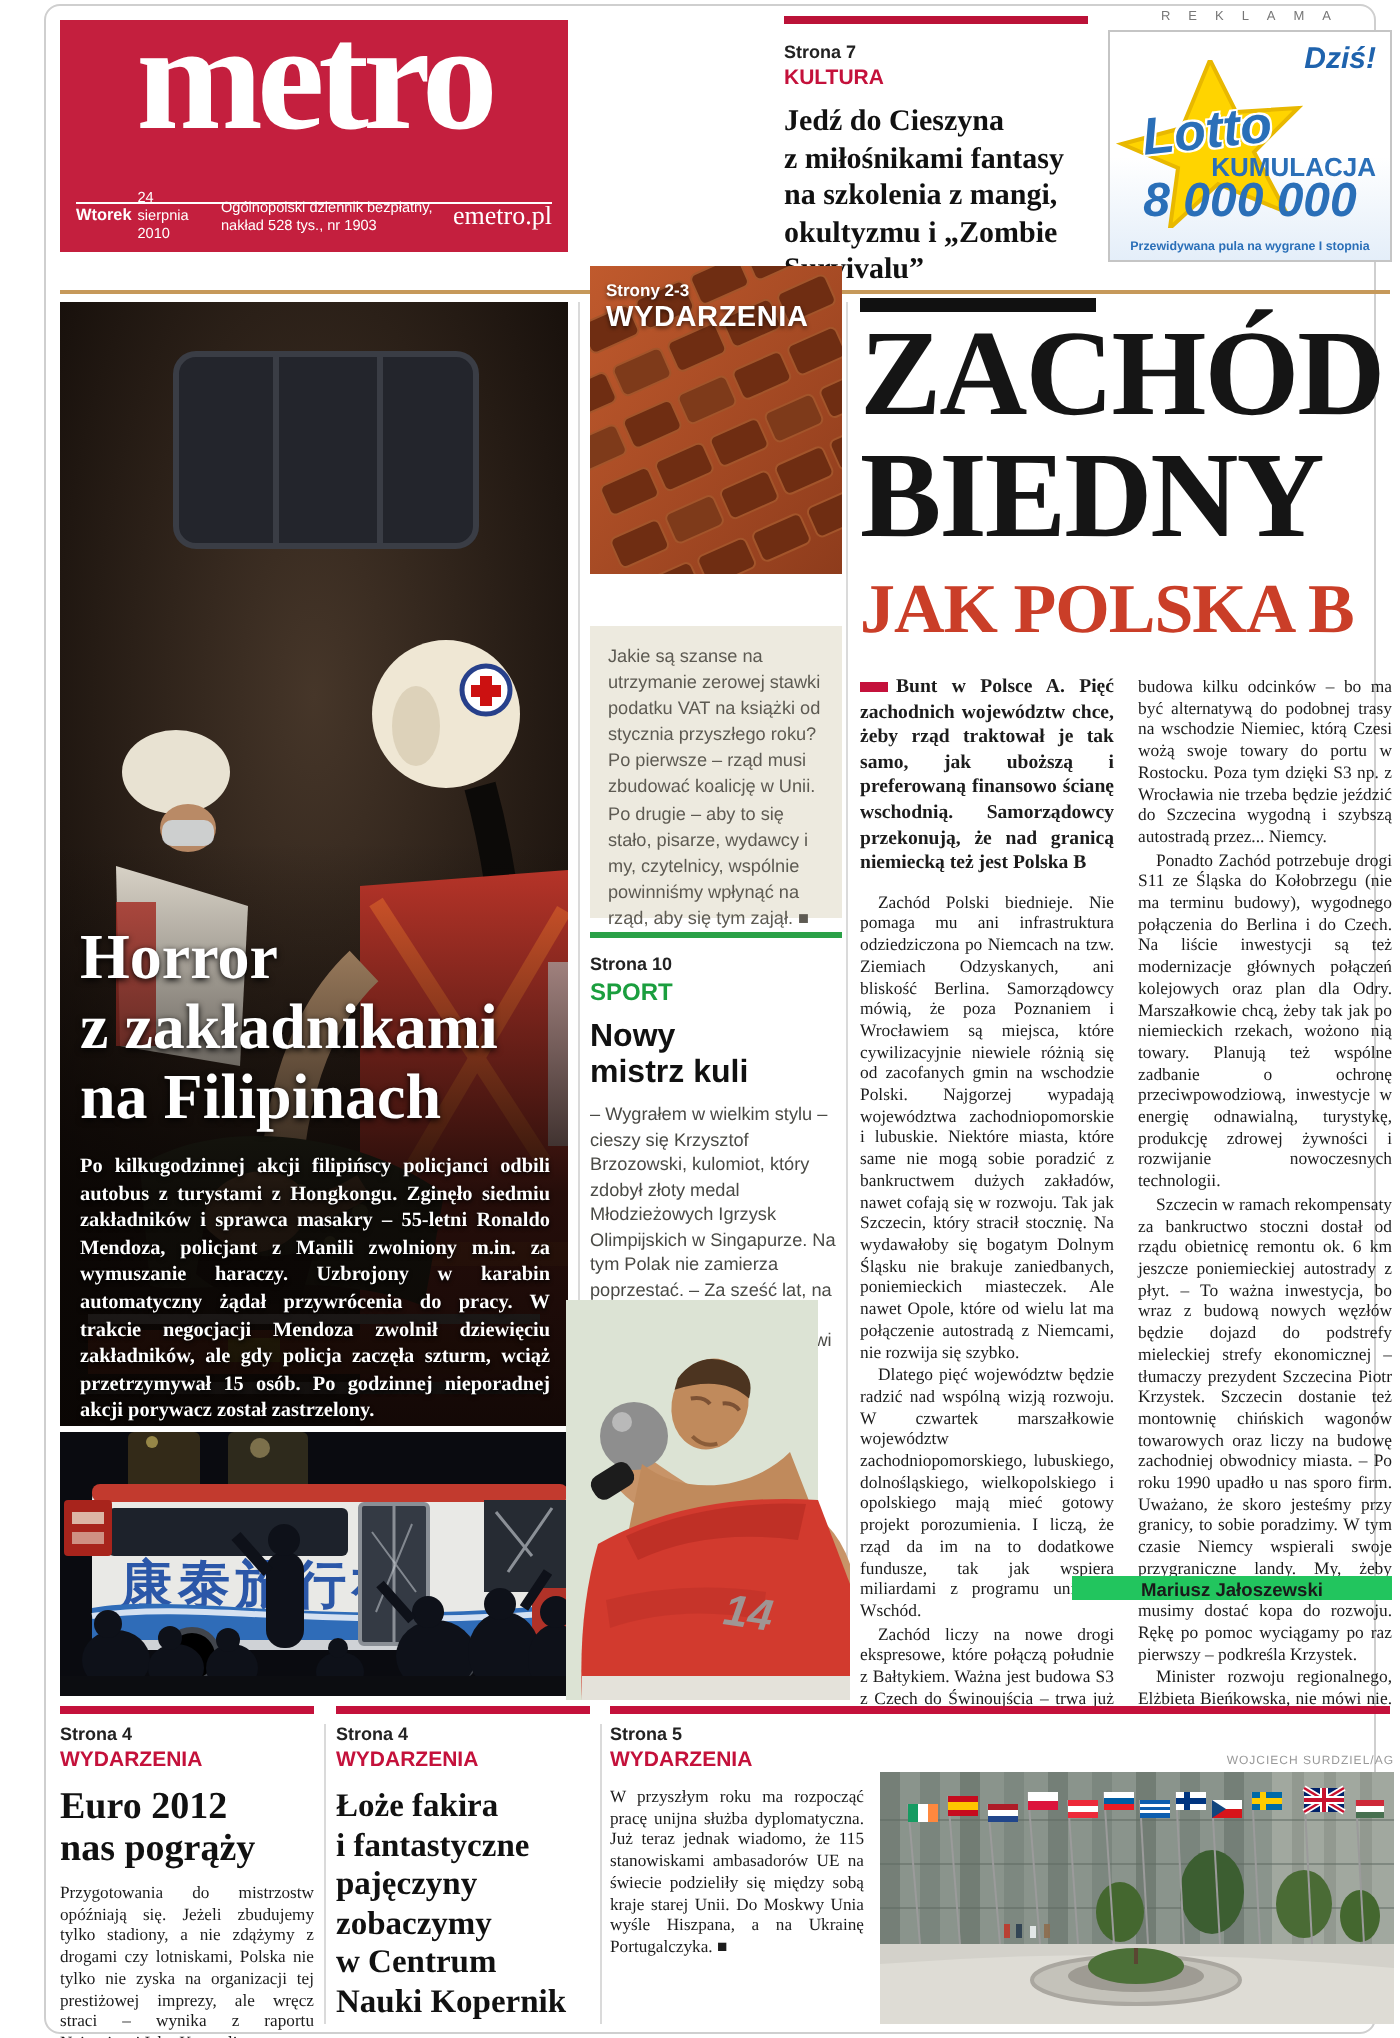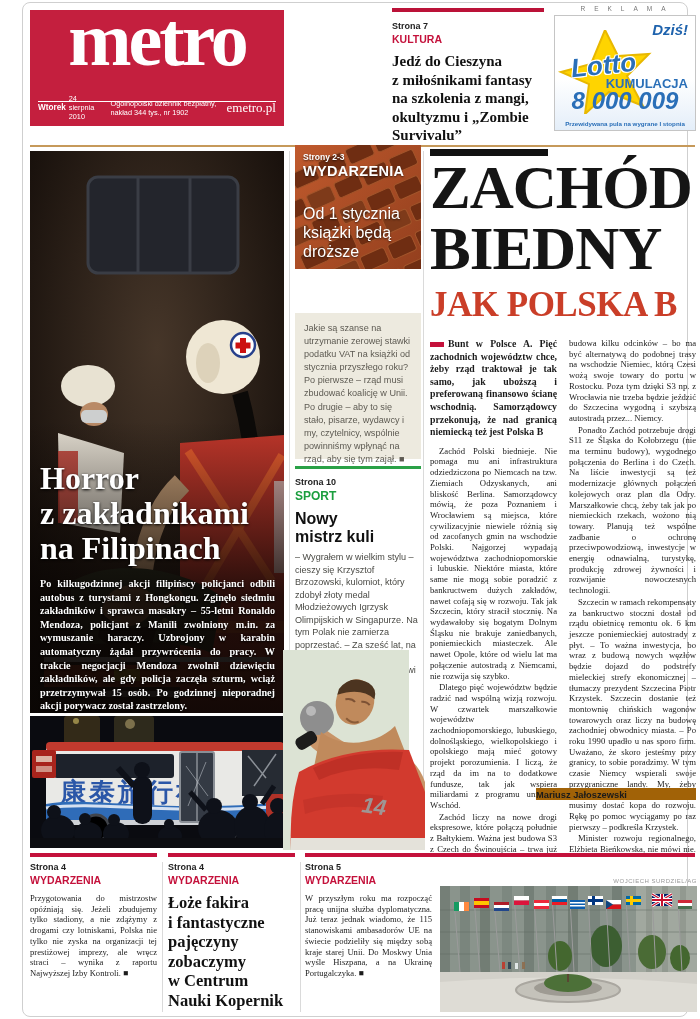--- a/index.html
+++ b/index.html
@@ -48,21 +48,21 @@
   #feature .cap{margin-top:11px;color:#fff;font-family:"Liberation Serif",serif;font-weight:700;font-size:10.2px;line-height:13.6px;text-align:justify;text-shadow:0 1px 2px #000;}
   #feature .by{color:#fff;font-weight:700;font-size:8.5px;text-align:right;margin-top:2px;}
 
   #bus{left:30px;top:716px;width:254px;height:132px;background:#0a0b10;}
 
   
   .vd{position:absolute;width:1px;background:#dadada;}
   .redline{position:absolute;top:853px;height:3.5px;background:#c4113b;}
 
   
-  #promo{left:295px;top:145px;width:126px;height:124px;overflow:hidden;}
+  #promo{left:295px;top:133px;width:126px;height:154px;overflow:hidden;}
   #promo .lbl{position:absolute;left:8px;color:#fff;text-shadow:0 1px 2px rgba(0,0,0,.6);}
   #promo .p1{top:7px;font-size:8.5px;font-weight:700;}
   #promo .p2{top:18px;font-size:14.5px;font-weight:800;letter-spacing:.3px;}
   #promo .p3{bottom:8px;font-size:16px;line-height:19px;font-weight:400;}
   #note{left:295px;top:313px;width:126px;height:146px;background:#edeadf;box-sizing:border-box;padding:9px 9px;}
   #note p{margin:0;font-size:9.1px;line-height:13.1px;color:#5d5a52;}
   #green-line{left:295px;top:466px;width:126px;height:3px;background:#2aa147;}
   #sport{left:295px;top:477px;width:126px;}
   #sport h3{margin:2px 0 6px;font-size:16px;line-height:17.5px;font-weight:800;color:#111;}
   #sport p{margin:0;font-size:9.1px;line-height:12.5px;color:#4a4a45;}
@@ -72,21 +72,21 @@
   #story{left:430px;top:149px;width:266px;}
   #story .blackbar{width:118px;height:7px;background:#111;}
   #story .h1{font-family:"Liberation Serif",serif;font-weight:700;font-size:61px;line-height:58px;letter-spacing:-1px;color:#151515;margin-top:3px;}
   #story .sub{font-family:Liberation Serif, serif;font-weight:700;font-size:35px;color:#ca3e28;margin-top:7px;letter-spacing:-.5px;}
   #story .cols{margin-top:13px;height:517px;column-count:2;column-gap:12px;overflow:hidden;position:relative;
        font-family:"Liberation Serif",serif;font-size:8.7px;line-height:10.7px;text-align:justify;color:#1c1c1c;}
   #story .cols p{margin:0;}
   #story .cols p + p{text-indent:9px;margin-top:1px;}
   #story .lead{font-weight:700;font-size:9.8px;line-height:12.6px;margin-bottom:7px !important;}
   .lead-marker{display:inline-block;width:14px;height:5px;background:#c4113b;margin-right:4px;}
-  #story-sign{left:536px;top:788px;width:160px;background:#a16207;text-align:left;padding-top:2px;}
+  #story-sign{left:536px;top:788px;width:160px;background:#22c55e;text-align:center;padding-top:2px;}
   #story-sign .byline{font-weight:800;font-size:9.3px;font-family:"Liberation Sans",sans-serif;}
   #story-sign .refer{margin-top:14px;font-weight:700;font-size:8.6px;line-height:11px;}
 
   
   .bart{position:absolute;top:862px;width:127px;}
   .bart h4{margin:3px 0 0;font-family:"Liberation Serif",serif;font-weight:700;color:#111;}
   .bart p{margin:6px 0 0;font-family:"Liberation Serif",serif;font-size:8.6px;line-height:10.7px;text-align:justify;color:#1c1c1c;}
   #b1{left:30px;} #b1 h4{font-size:19px;line-height:21px;}
   #b2{left:168px;} #b2 h4{font-size:16.5px;line-height:19.5px;}
   #b3{left:305px;} #b3 h4{font-size:17px;line-height:19.5px;}
@@ -98,21 +98,21 @@
 
 <div id="page">
   <div class="abs" id="frame"></div>
 
   <div class="abs" id="logo">
     <div class="word">metro</div>
     <div class="rule"></div>
     <div class="strip">
       <b>Wtorek</b>
       <span>24 sierpnia 2010</span>
-      <span class="tag">Ogólnopolski dziennik bezpłatny, nakład 344 tys., nr 1902</span>
+      <span class="tag">Ogólnopolski dziennik bezpłatny, nakład 528 tys., nr 1903</span>
       <span class="site">emetro.pl</span>
     </div>
   </div>
 
   <div class="abs" id="teaser">
     <div class="redbar"></div>
     <div class="kick-page">Strona 7</div>
     <div class="kick-sec">KULTURA</div>
     <h2 class="ml">Jedź do Cieszyna
 z miłośnikami fantasy
@@ -122,21 +122,21 @@
   </div>
 
   <div class="abs" id="ad-label">REKLAMA</div>
   <div class="abs" id="ad">
     <svg class="star" width="100" height="84" viewBox="0 0 100 84">
       <polygon points="50,0 63,26 94,24 72,46 88,76 54,62 30,84 34,54 6,42 36,34" fill="#ffd400" stroke="#e8b800" stroke-width="2"></polygon>
     </svg>
     <div class="dzis">Dziś!</div>
     <div class="brand">Lotto</div>
     <div class="kumu">KUMULACJA</div>
-    <div class="amount">8 000 009</div>
+    <div class="amount">8 000 000</div>
     <div class="note">Przewidywana pula na wygrane I stopnia</div>
   </div>
 
   <div class="abs" id="gold-line"></div>
 
   <div class="abs" id="feature">
     <svg width="254" height="562" viewBox="0 0 254 562">
       <defs>
         <radialGradient id="g1" cx="50%" cy="35%" r="65%">
           <stop offset="0%" stop-color="#463629"></stop>
@@ -285,23 +285,20 @@
             <rect x="110" y="110" width="26" height="16" rx="3"></rect>
           <rect x="-4" y="136" width="26" height="16" rx="3"></rect>
             <rect x="26" y="136" width="26" height="16" rx="3"></rect>
             <rect x="56" y="136" width="26" height="16" rx="3"></rect>
             <rect x="86" y="136" width="26" height="16" rx="3"></rect>
         </g>
       </g>
     </svg>
     <div class="lbl p1">Strony 2-3</div>
     <div class="lbl p2">WYDARZENIA</div>
-    <div class="lbl p3 ml">Od 1 stycznia
-książki będą
-droższe</div>
   </div>
 
   <div class="abs" id="note">
     <p>Jakie są szanse na utrzymanie zerowej stawki podatku VAT na książki od stycznia przyszłego roku? Po pierwsze – rząd musi zbudować koalicję w Unii. Po drugie – aby to się stało, pisarze, wydawcy i my, czytelnicy, wspólnie powinniśmy wpłynąć na rząd, aby się tym zajął. ■</p>
   </div>
   <div class="abs" id="green-line"></div>
 
   <div class="abs" id="sport">
     <div class="kick-page">Strona 10</div>
     <div class="kick-sec green">SPORT</div>
@@ -352,20 +349,22 @@
     <div class="byline">Mariusz Jałoszewski</div>
   </div>
 
   <div class="redline" style="left:30px;width:127px;"></div>
   <div class="redline" style="left:168px;width:127px;"></div>
   <div class="redline" style="left:305px;width:390px;"></div>
 
   <div class="bart" id="b1">
     <div class="kick-page">Strona 4</div>
     <div class="kick-sec">WYDARZENIA</div>
+    <h4 class="ml">Euro 2012
+nas pogrąży</h4>
     <p>Przygotowania do mistrzostw opóźniają się. Jeżeli zbudujemy tylko stadiony, a nie zdążymy z drogami czy lotniskami, Polska nie tylko nie zyska na organizacji tej prestiżowej imprezy, ale wręcz straci – wynika z raportu Najwyższej Izby Kontroli. ■</p>
   </div>
   <div class="bart" id="b2">
     <div class="kick-page">Strona 4</div>
     <div class="kick-sec">WYDARZENIA</div>
     <h4 class="ml">Łoże fakira
 i fantastyczne
 pajęczyny
 zobaczymy
 w Centrum

